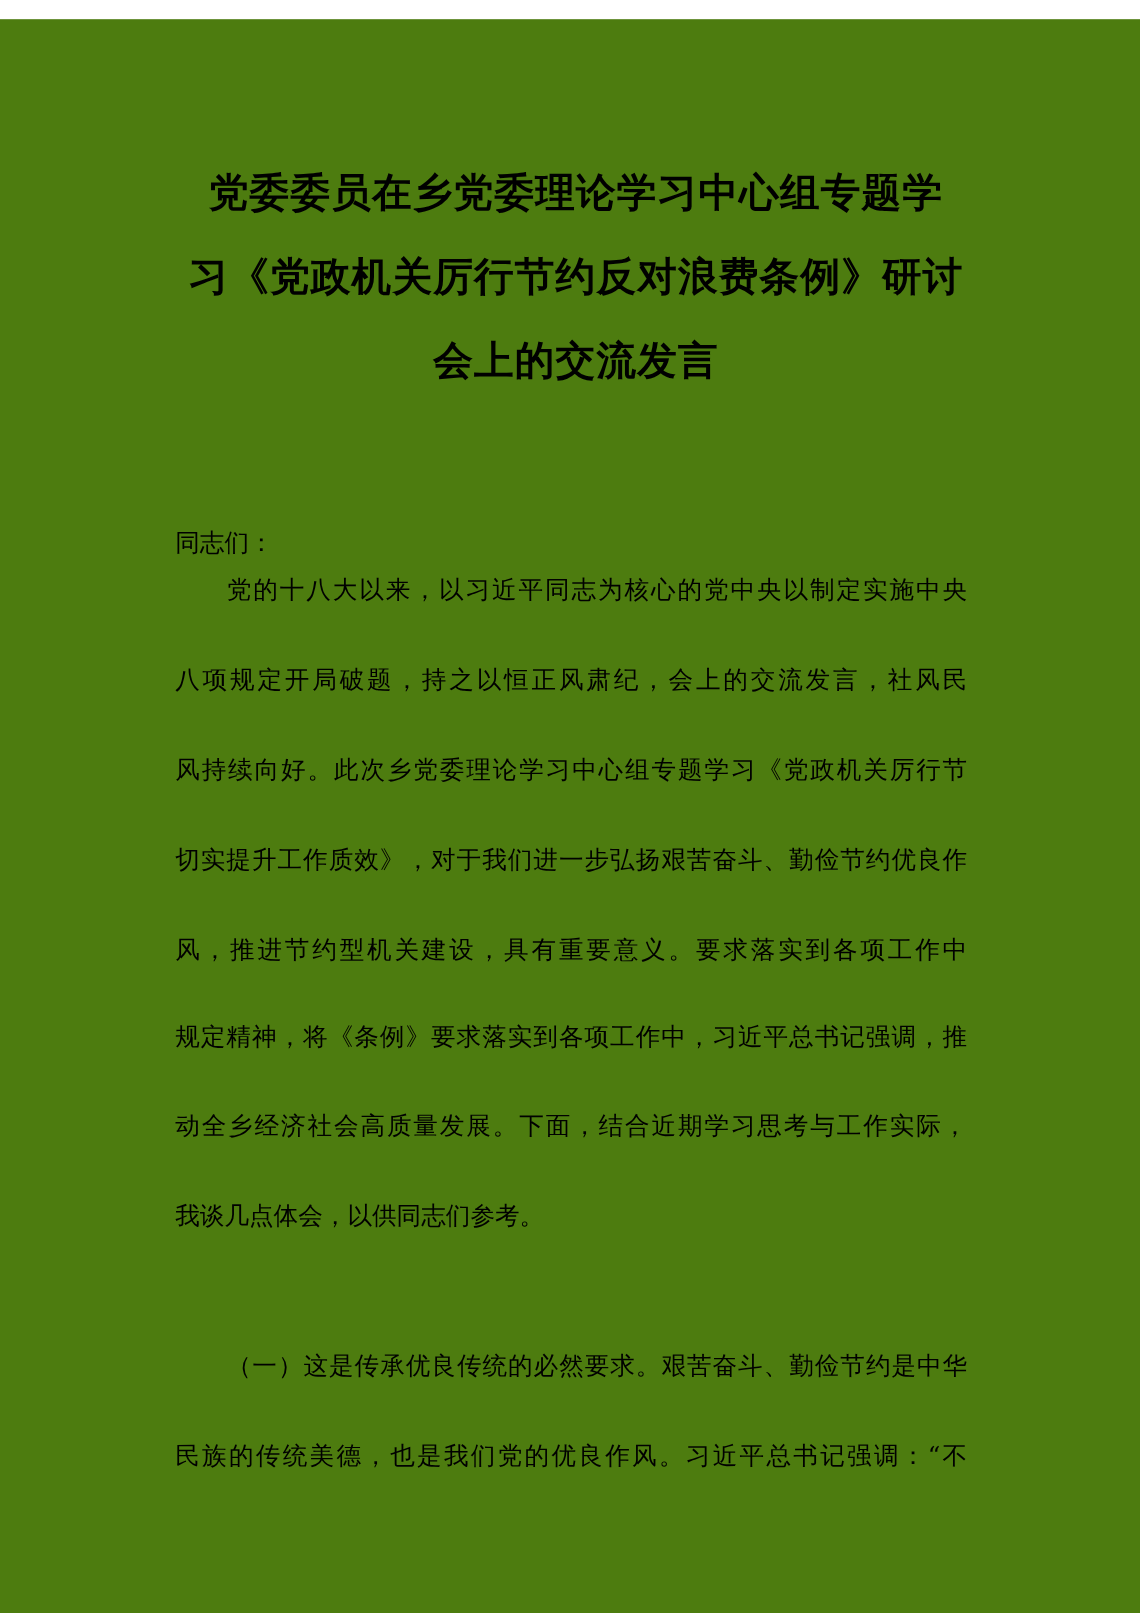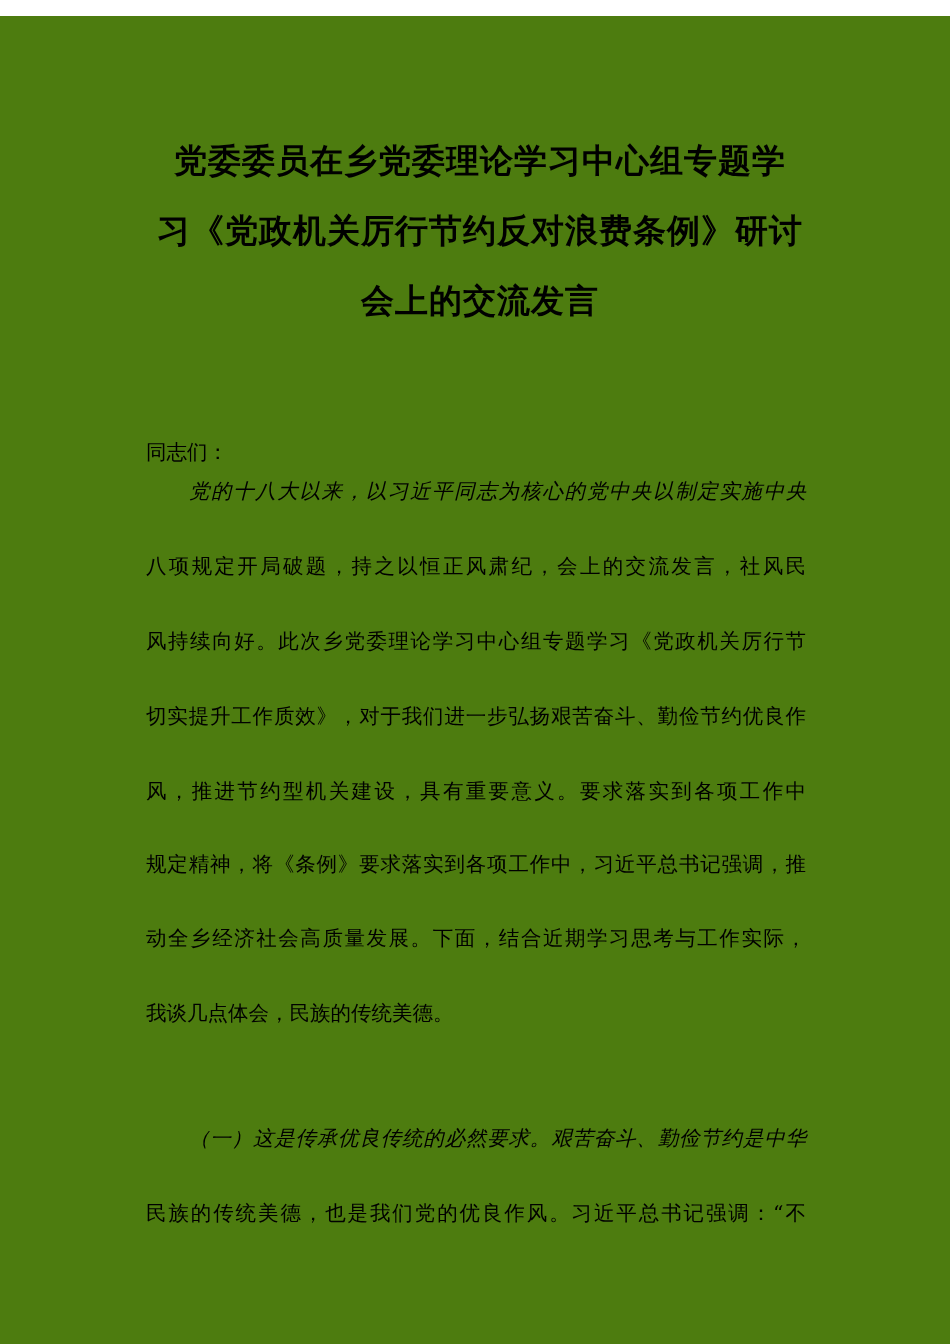--- a/index.html
+++ b/index.html
@@ -44,21 +44,20 @@
       white-space: nowrap;
       text-align: justify;
       text-align-last: justify;
     }
     .body-line.last {
       text-align-last: left;
     }
     .body-line.indent {
       left: 189px;
       width: 617px;
-      font-style: italic;
     }
   </style>
 </head>
 <body>
 
 <div class="page">
 
   <div class="title-line" style="top:125px;">党委委员在乡党委理论学习中心组专题学</div>
   <div class="title-line" style="top:265px;">会上的交流发言</div>
   <div class="title-line" style="top:195px;">习《党政机关厉行节约反对浪费条例》研讨</div>
@@ -66,21 +65,21 @@
   <div class="body-line last" style="top:398px;margin-top:24px;">同志们：</div>
 
   <div>
     <div class="body-line indent" style="top:461px;">党的十八大以来，以习近平同志为核心的党中央以制定实施中央</div>
     <div class="body-line" style="top:536px;">八项规定开局破题，持之以恒正风肃纪，会上的交流发言，社风民</div>
     <div class="body-line" style="top:611px;">风持续向好。此次乡党委理论学习中心组专题学习《党政机关厉行节</div>
     <div class="body-line" style="top:686px;">切实提升工作质效》，对于我们进一步弘扬艰苦奋斗、勤俭节约优良作</div>
     <div class="body-line" style="top:761px;">风，推进节约型机关建设，具有重要意义。要求落实到各项工作中</div>
     <div class="body-line" style="top:834px;">规定精神，将《条例》要求落实到各项工作中，习近平总书记强调，推</div>
     <div class="body-line" style="top:908px;">动全乡经济社会高质量发展。下面，结合近期学习思考与工作实际，</div>
-    <div class="body-line last" style="top:983px;">我谈几点体会，民族的传统美德。</div>
+    <div class="body-line last" style="top:983px;">我谈几点体会，以供同志们参考。</div>
   </div>
 
 
   <div>
     <div class="body-line indent" style="top:1108px;">（一）这是传承优良传统的必然要求。艰苦奋斗、勤俭节约是中华</div>
     <div class="body-line" style="top:1183px;">民族的传统美德，也是我们党的优良作风。习近平总书记强调：“不</div>
   </div>
 
 </div>
 

